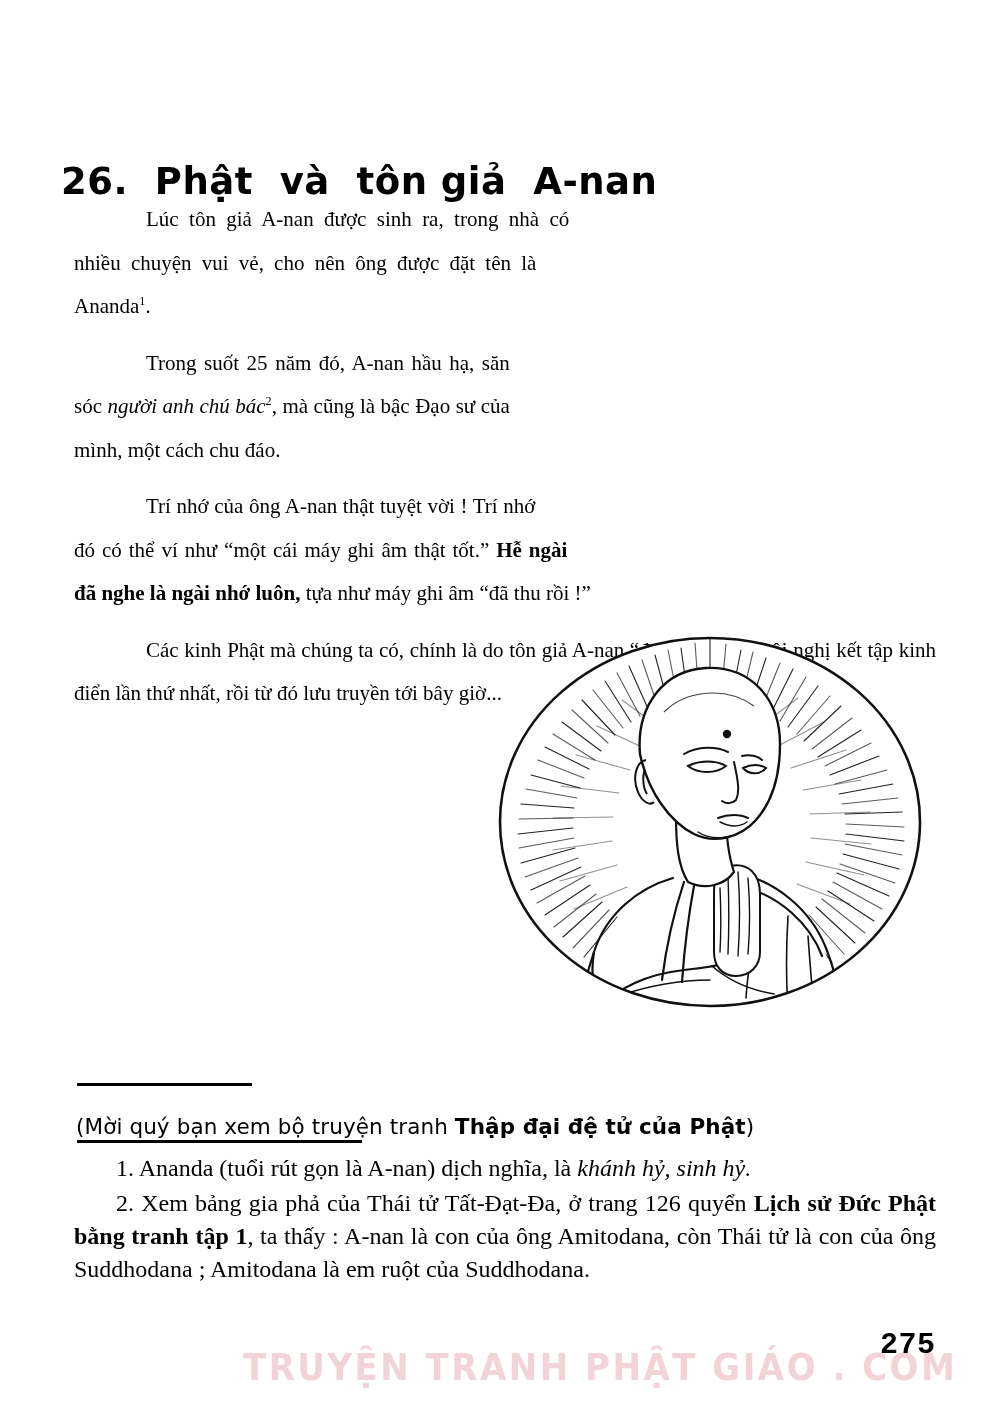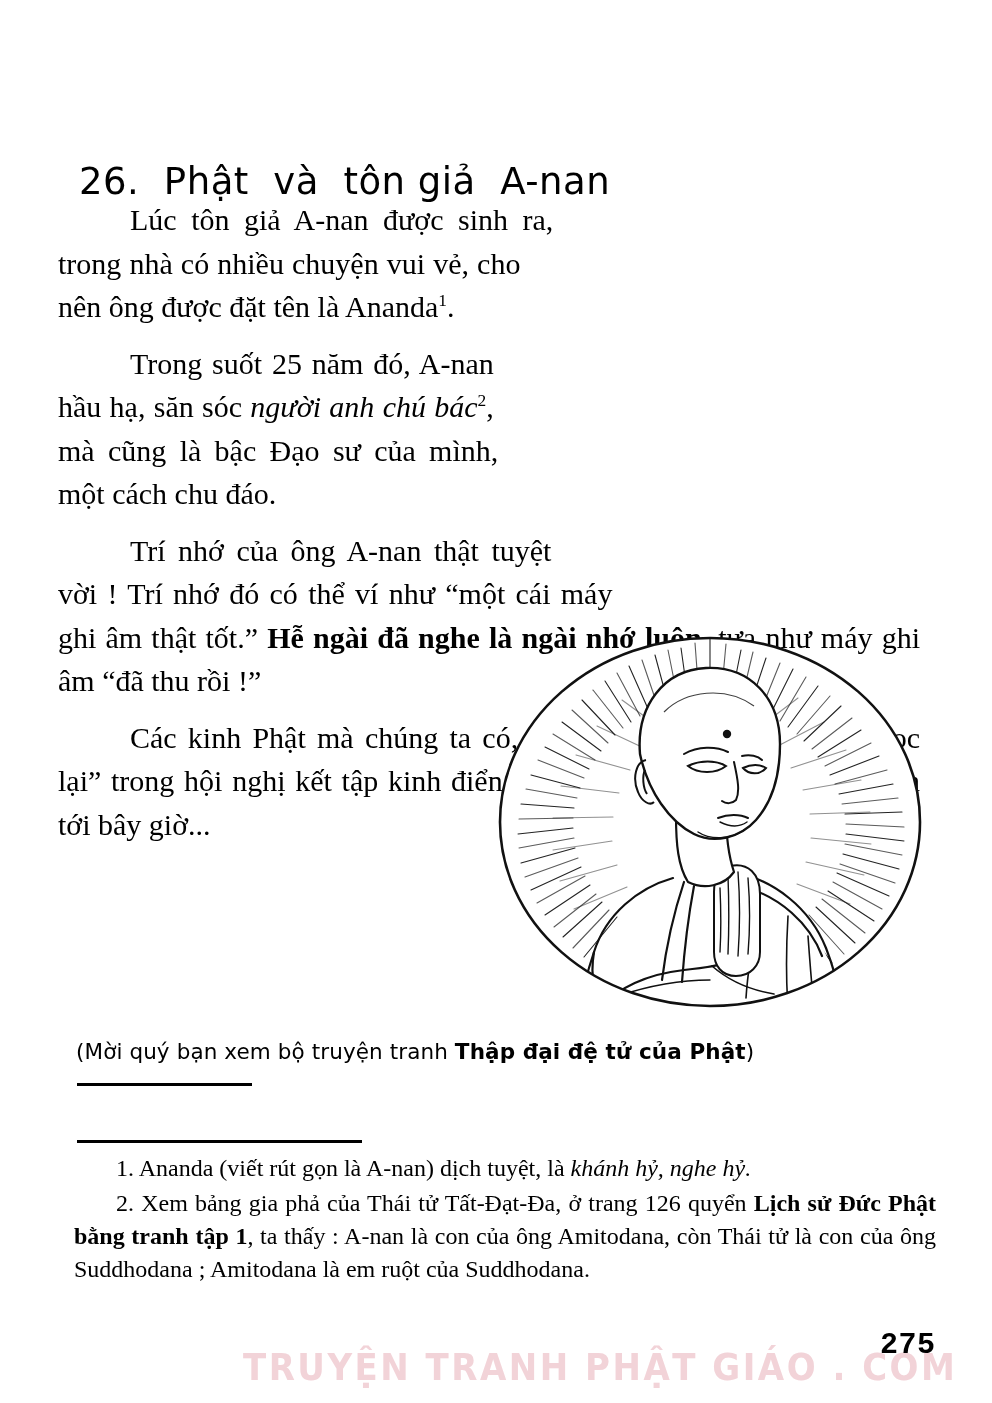--- a/index.html
+++ b/index.html
@@ -17,38 +17,38 @@
   }
 
   .page {
     position: absolute;
     inset: 0;
   }
 
   
   .chapter-title {
     position: absolute;
-    left: 79px;
+    left: 61px;
     top: 137px;
     width: 860px;
     font-family: "DejaVu Sans", "Liberation Sans", sans-serif;
-    font-weight: normal;
+    font-weight: bold;
     font-size: 37px;
     letter-spacing: 0.5px;
     line-height: 1.1;
     white-space: pre;
   }
 
   
   .body-col {
     position: absolute;
-    left: 58px;
+    left: 74px;
     top: 198px;
     width: 862px;
-    font-size: 30px;
+    font-size: 21px;
     line-height: 43.5px;
     text-align: justify;
     text-justify: inter-word;
     hyphens: none;
   }
   .body-col p {
     margin: 0 0 13px 0;
     text-indent: 72px;
   }
   .body-col p:last-child { margin-bottom: 0; }
@@ -89,21 +89,21 @@
   .rule {
     position: absolute;
     background: #000;
   }
   .rule-top { left: 77px; top: 1083px; width: 175px; height: 3px; }
   .rule-bottom { left: 77px; top: 1140px; width: 285px; height: 3px; }
 
   .advert {
     position: absolute;
     left: 76px;
-    top: 1038px;
+    top: 1113px;
     width: 860px;
     font-family: "DejaVu Sans", "Liberation Sans", sans-serif;
     font-size: 21.5px;
     line-height: 28px;
     letter-spacing: 0.1px;
     white-space: nowrap;
   }
   .advert .bd { font-weight: bold; }
 
   
@@ -335,21 +335,21 @@
 
       <ellipse cx="212" cy="186" rx="210" ry="184" fill="none" stroke="#111111" stroke-width="2.6"></ellipse>
     </svg>
   </div>
 
   <div class="rule rule-top"></div>
   <div class="advert" id="advert"><span>(Mời quý bạn xem bộ truyện tranh </span><span class="bd">Thập đại đệ tử của Phật</span><span>)</span></div>
   <div class="rule rule-bottom"></div>
 
   <div class="footnotes">
-    <p class="fn-first" id="fn1"><span>1.</span><span> Ananda  (viết rút gọn là A-nan)  dịch tuyệt, là </span><span class="it">khánh hỷ,  nghe hỷ.</span></p>
+    <p class="fn-first" id="fn1"><span>1.</span><span> Ananda  (tuổi rút gọn là A-nan)  dịch nghĩa, là </span><span class="it">khánh hỷ,  sinh hỷ.</span></p>
     <p class="fn-second" id="fn2"><span>2.</span><span> Xem bảng gia phả của Thái tử Tất-Đạt-Đa, ở trang 126 quyển </span><span class="bd">Lịch sử Đức Phật bằng tranh tập 1</span><span>, ta thấy : A-nan là con của ông Amitodana, còn Thái tử là con của ông Suddhodana ; Amitodana là em ruột của Suddhodana.</span></p>
   </div>
 
   <div class="watermark">TRUYỆN TRANH PHẬT GIÁO . COM</div>
 
   <div class="page-number">275</div>
 
 </div>
 
 </body></html>

